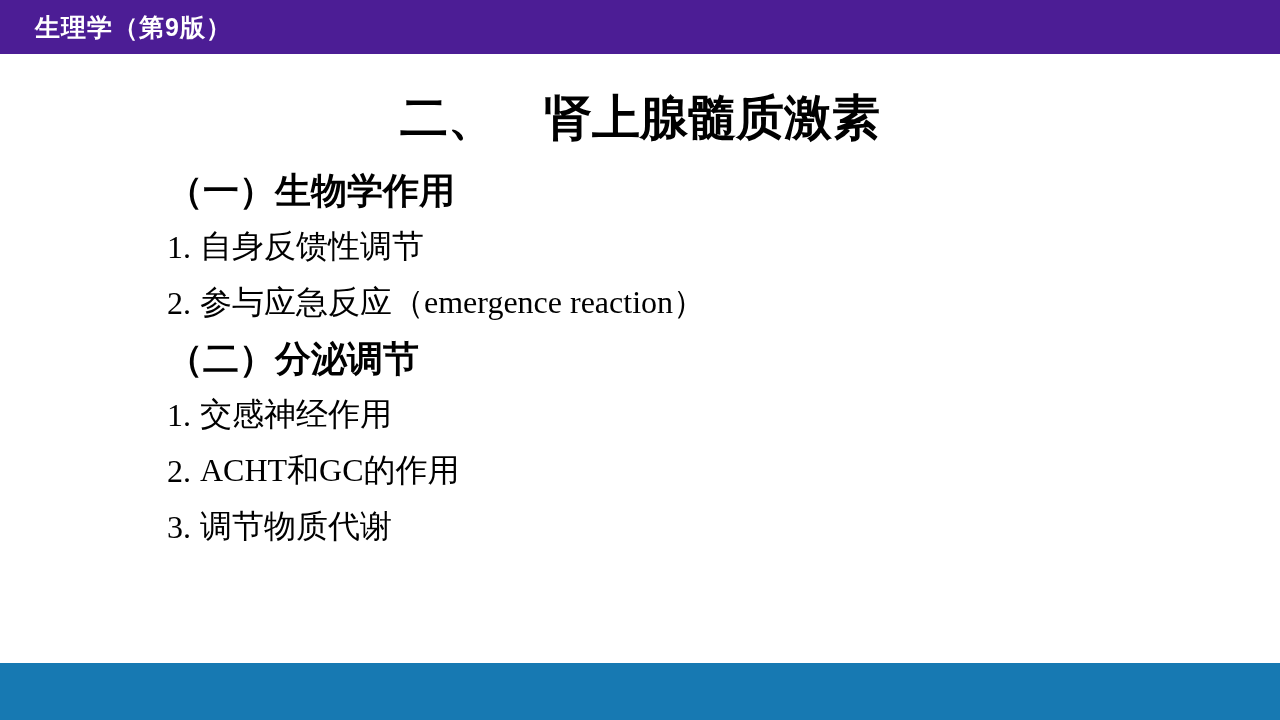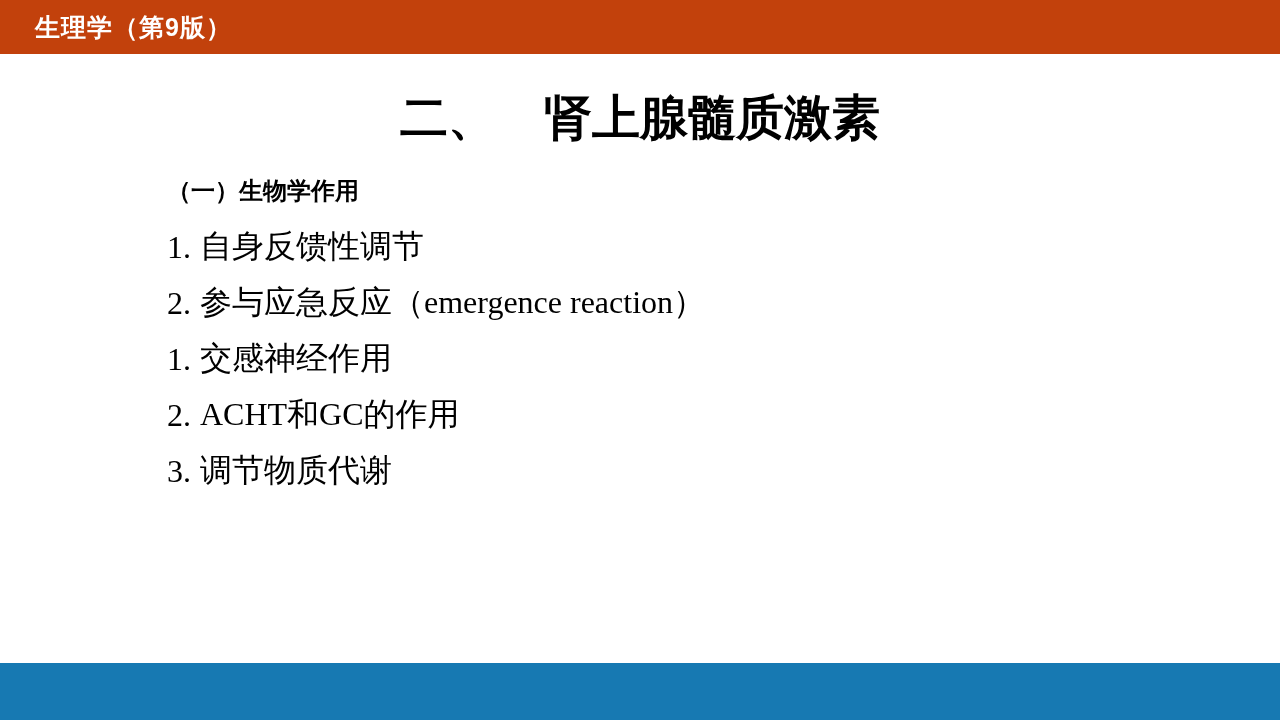--- a/index.html
+++ b/index.html
@@ -15,21 +15,21 @@
     overflow: hidden;
     font-family: "Liberation Sans", "DejaVu Sans", sans-serif;
     color: #000000;
   }
   .top-bar {
     position: absolute;
     top: 0;
     left: 0;
     width: 1280px;
     height: 54px;
-    background: #c2410c;
+    background: #4c1d95;
     display: flex;
     align-items: center;
   }
   .book-title {
     margin-left: 35px;
     font-size: 25px;
     font-weight: bold;
     color: #ffffff;
     letter-spacing: 1px;
   }
@@ -63,21 +63,21 @@
     height: 56px;
     display: flex;
     align-items: center;
     white-space: nowrap;
   }
   .line.plain {
     font-size: 37px;
     font-weight: normal;
   }
   .line.heading {
-    font-size: 24px;
+    font-size: 36px;
     font-weight: bold;
   }
   .line.item {
     
     font-family: "Liberation Serif", "DejaVu Serif", sans-serif;
     font-size: 32px;
     font-weight: normal;
   }
   .line.item .num {
     font-family: "Liberation Serif", "DejaVu Serif", serif;
@@ -103,20 +103,21 @@
     <div class="line item">
       <span class="num">1.</span>
       <span class="item-text">自身反馈性调节</span>
     </div>
 
     <div class="line item">
       <span class="num">2.</span>
       <span class="item-text">参与应急反应（emergence reaction）</span>
     </div>
 
+    <div class="line heading">（二）分泌调节</div>
 
     <div class="line item">
       <span class="num">1.</span>
       <span class="item-text">交感神经作用</span>
     </div>
 
     <div class="line item">
       <span class="num">2.</span>
       <span class="item-text">ACHT和GC的作用</span>
     </div>

